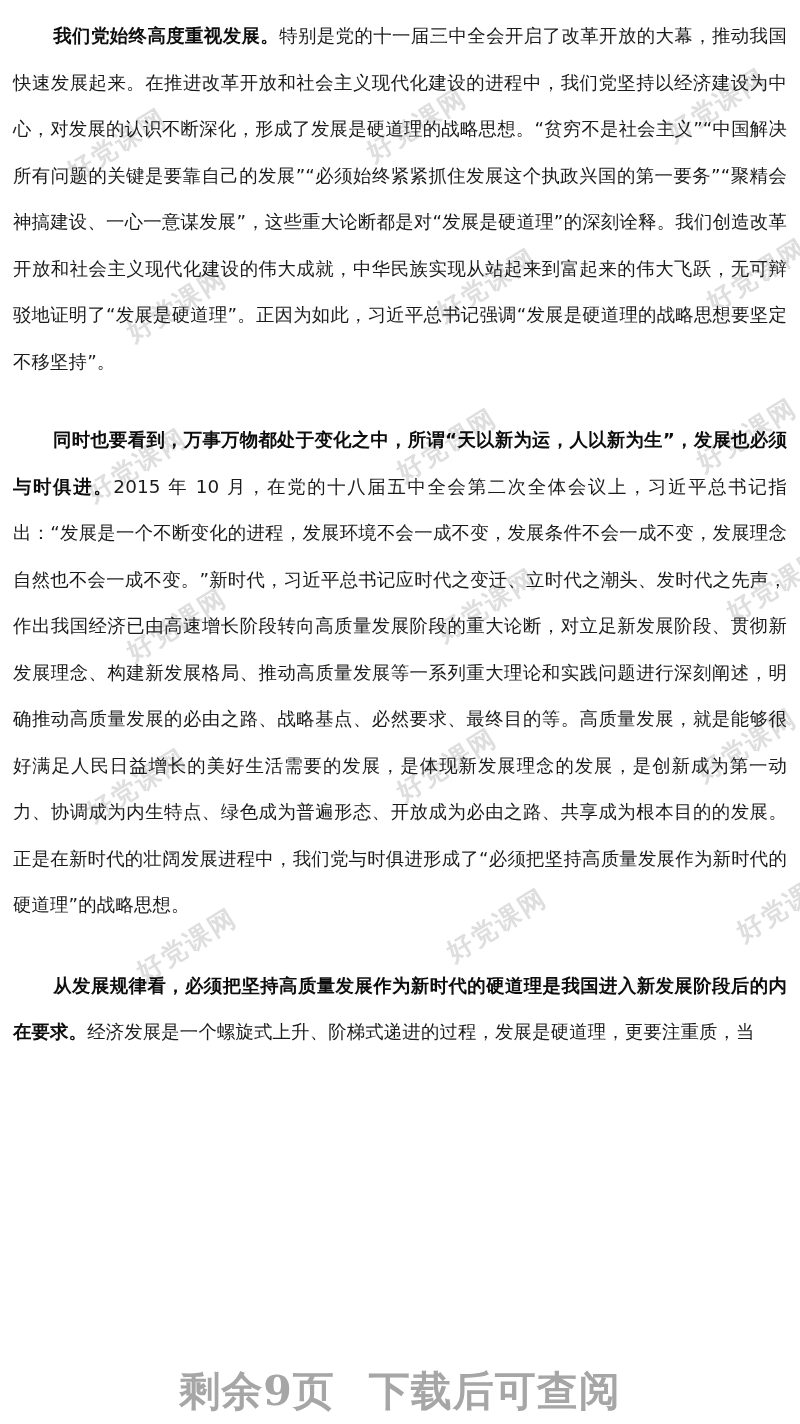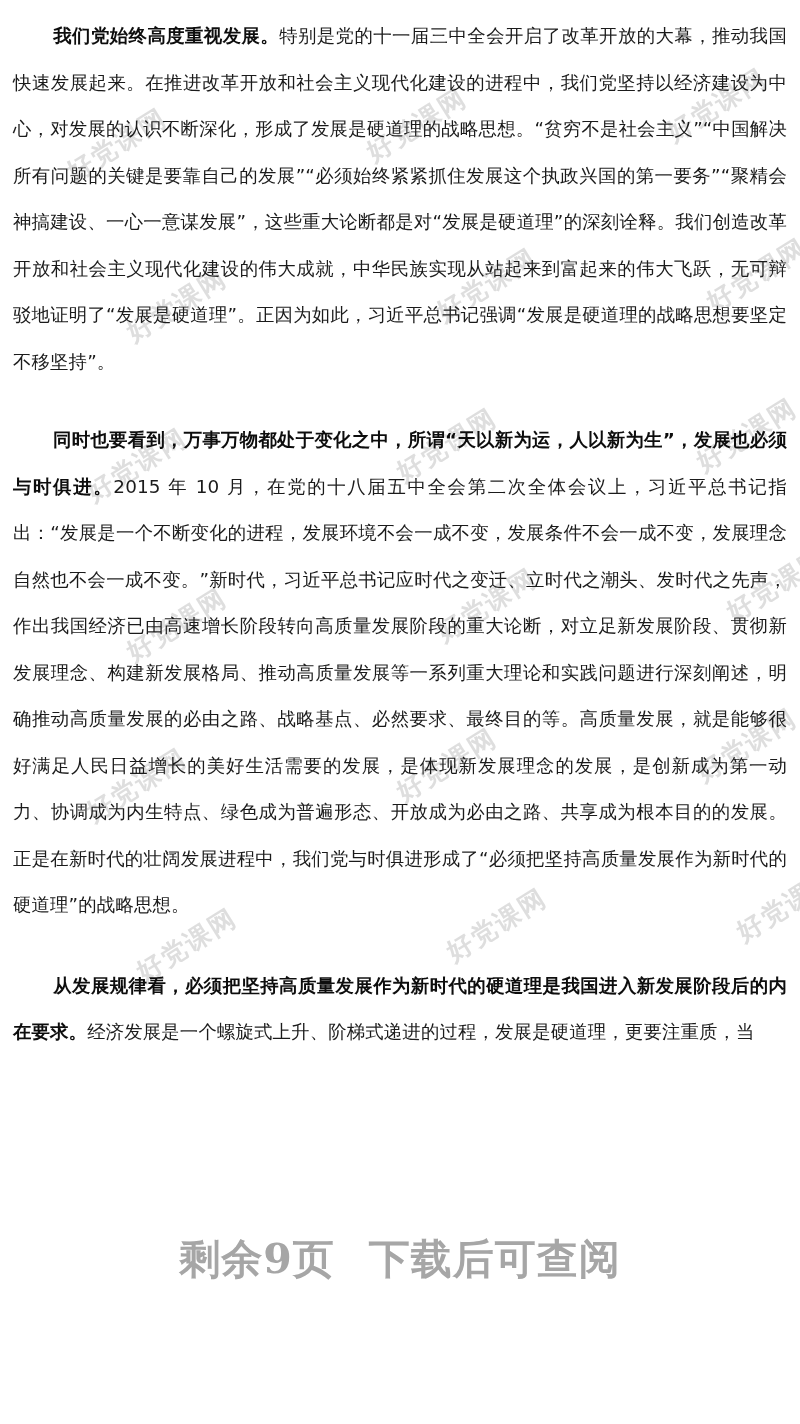--- a/index.html
+++ b/index.html
@@ -68,21 +68,21 @@
   b.lead {
     font-weight: 700;
     color: #0d0d0d;
   }
 
   
   .footer-notice {
     position: absolute;
     left: 0;
     right: 0;
-    top: 1232px;
+    top: 1364px;
     z-index: 3;
     text-align: center;
     color: #a6a6a6;
     font-size: 41px;
     font-weight: 700;
     letter-spacing: 1px;
     font-family: "DejaVu Serif", "Liberation Serif", serif;
     user-select: none;
   }
   .footer-notice .seg { display: inline-block; }

